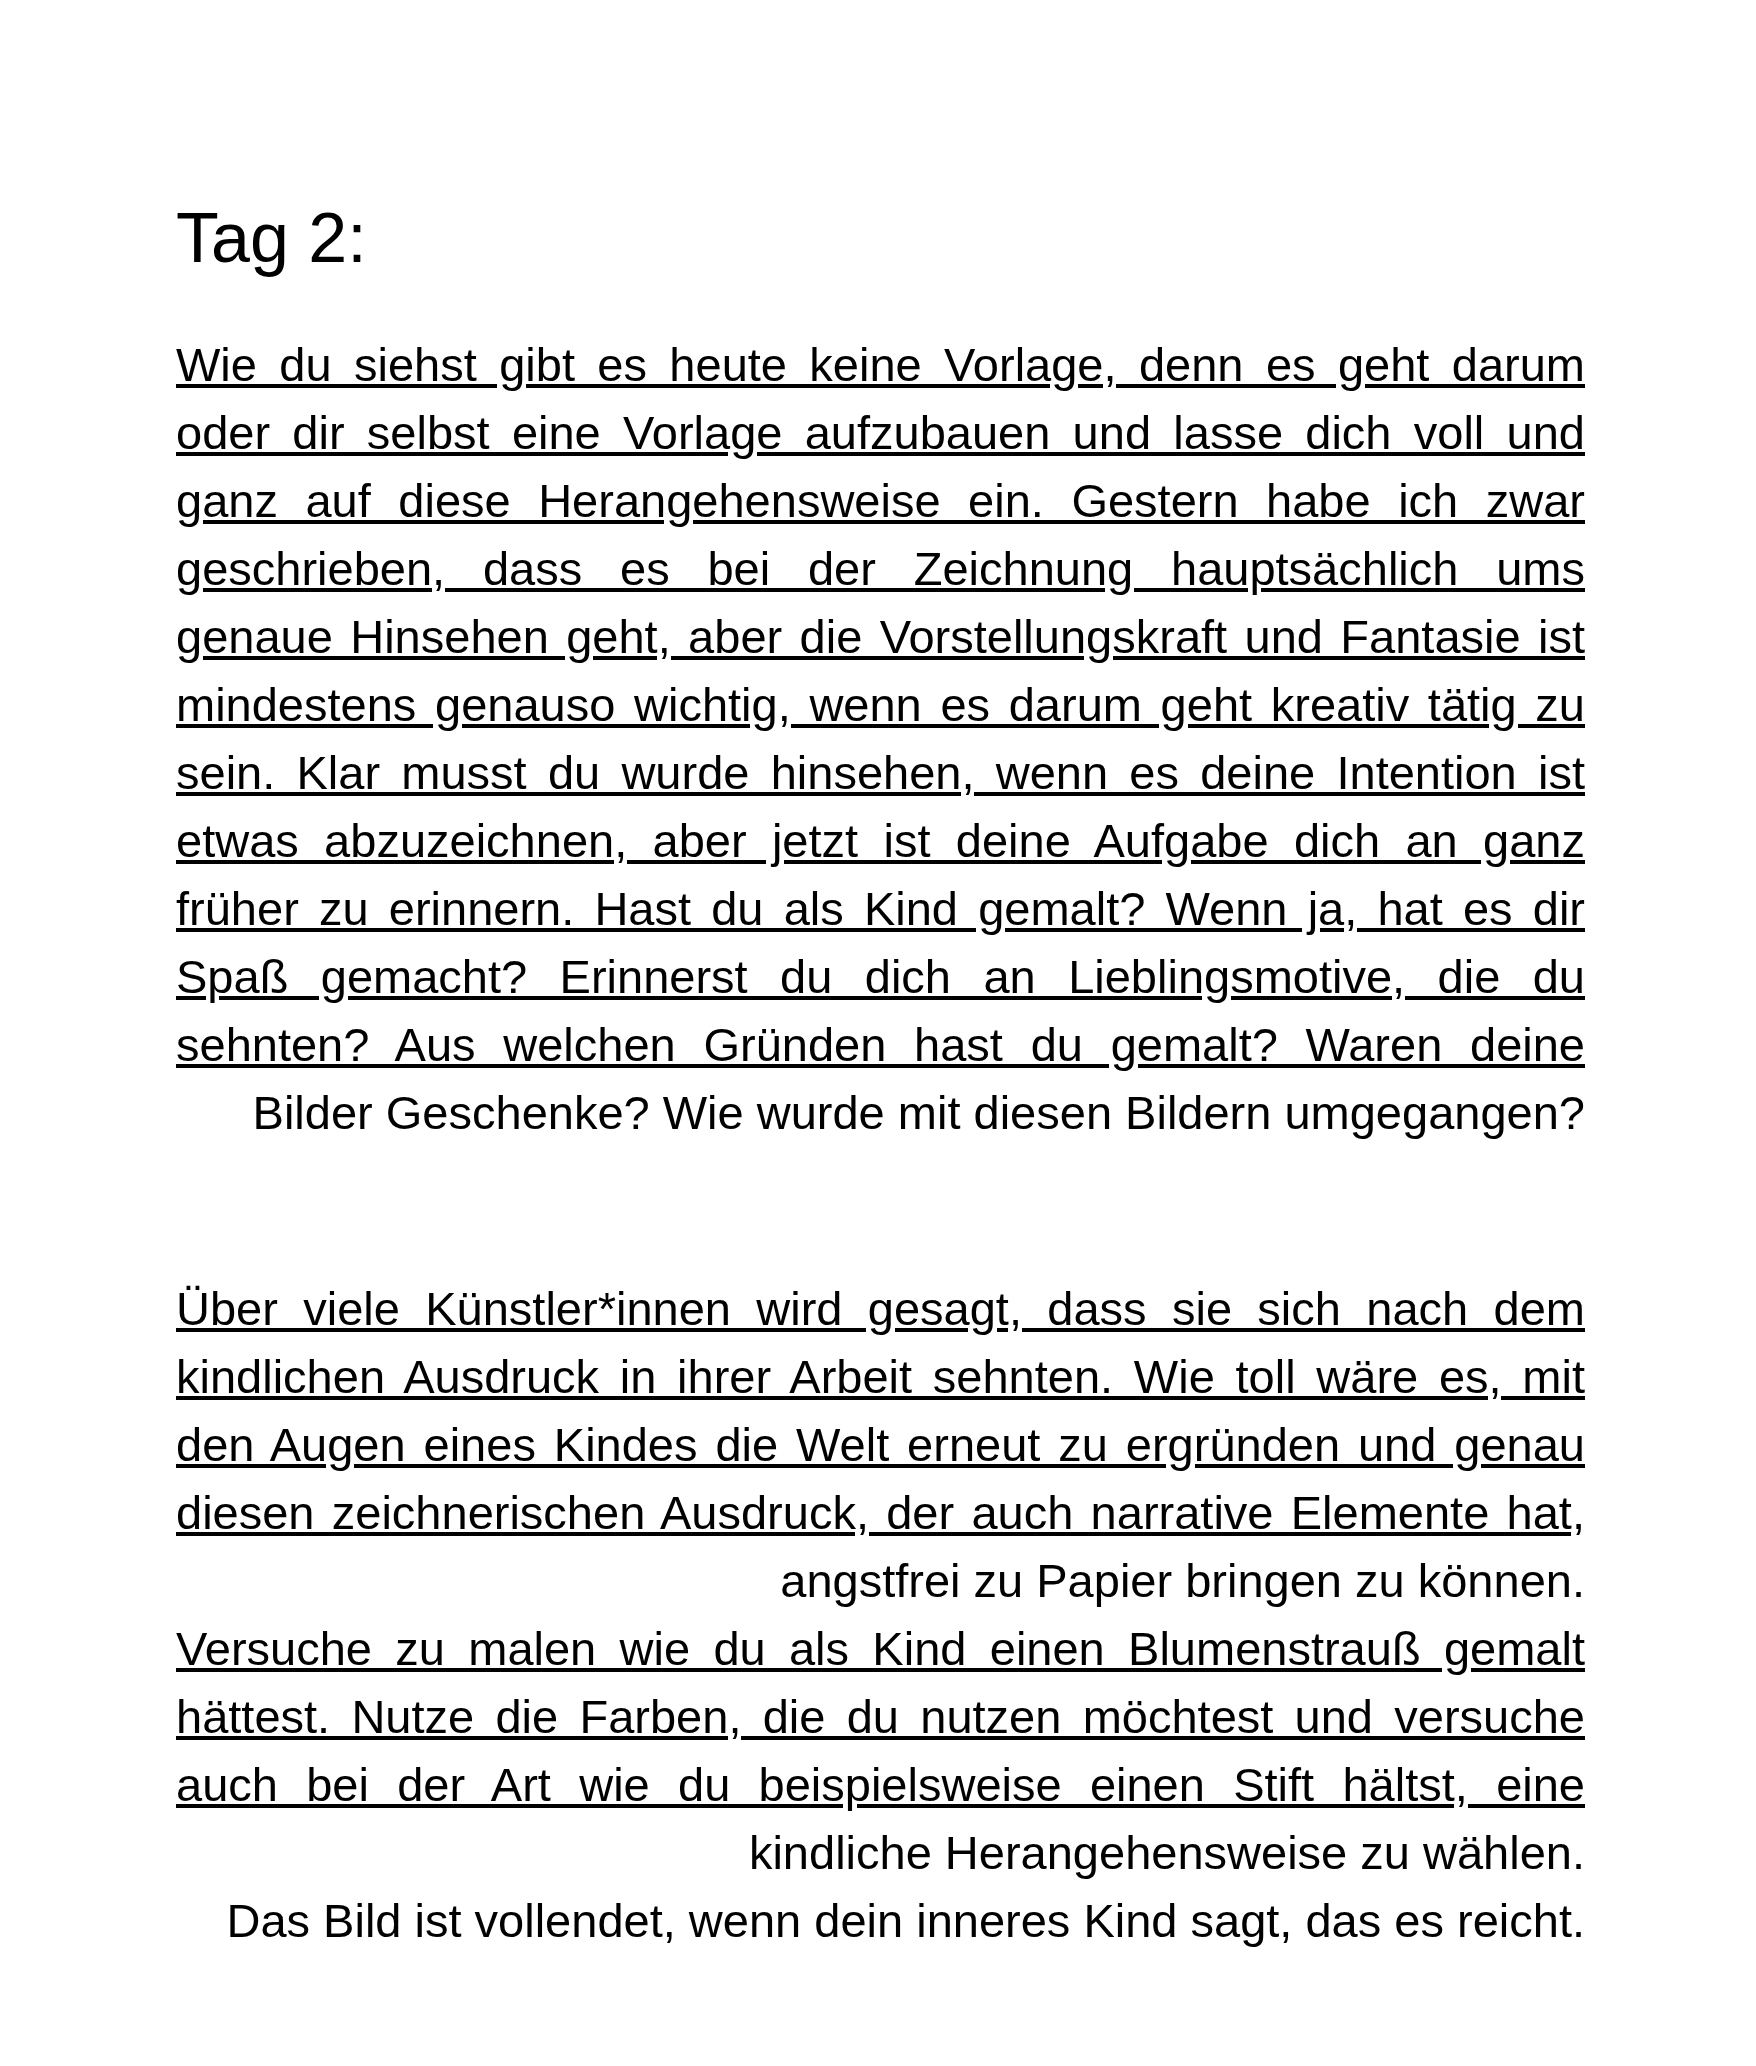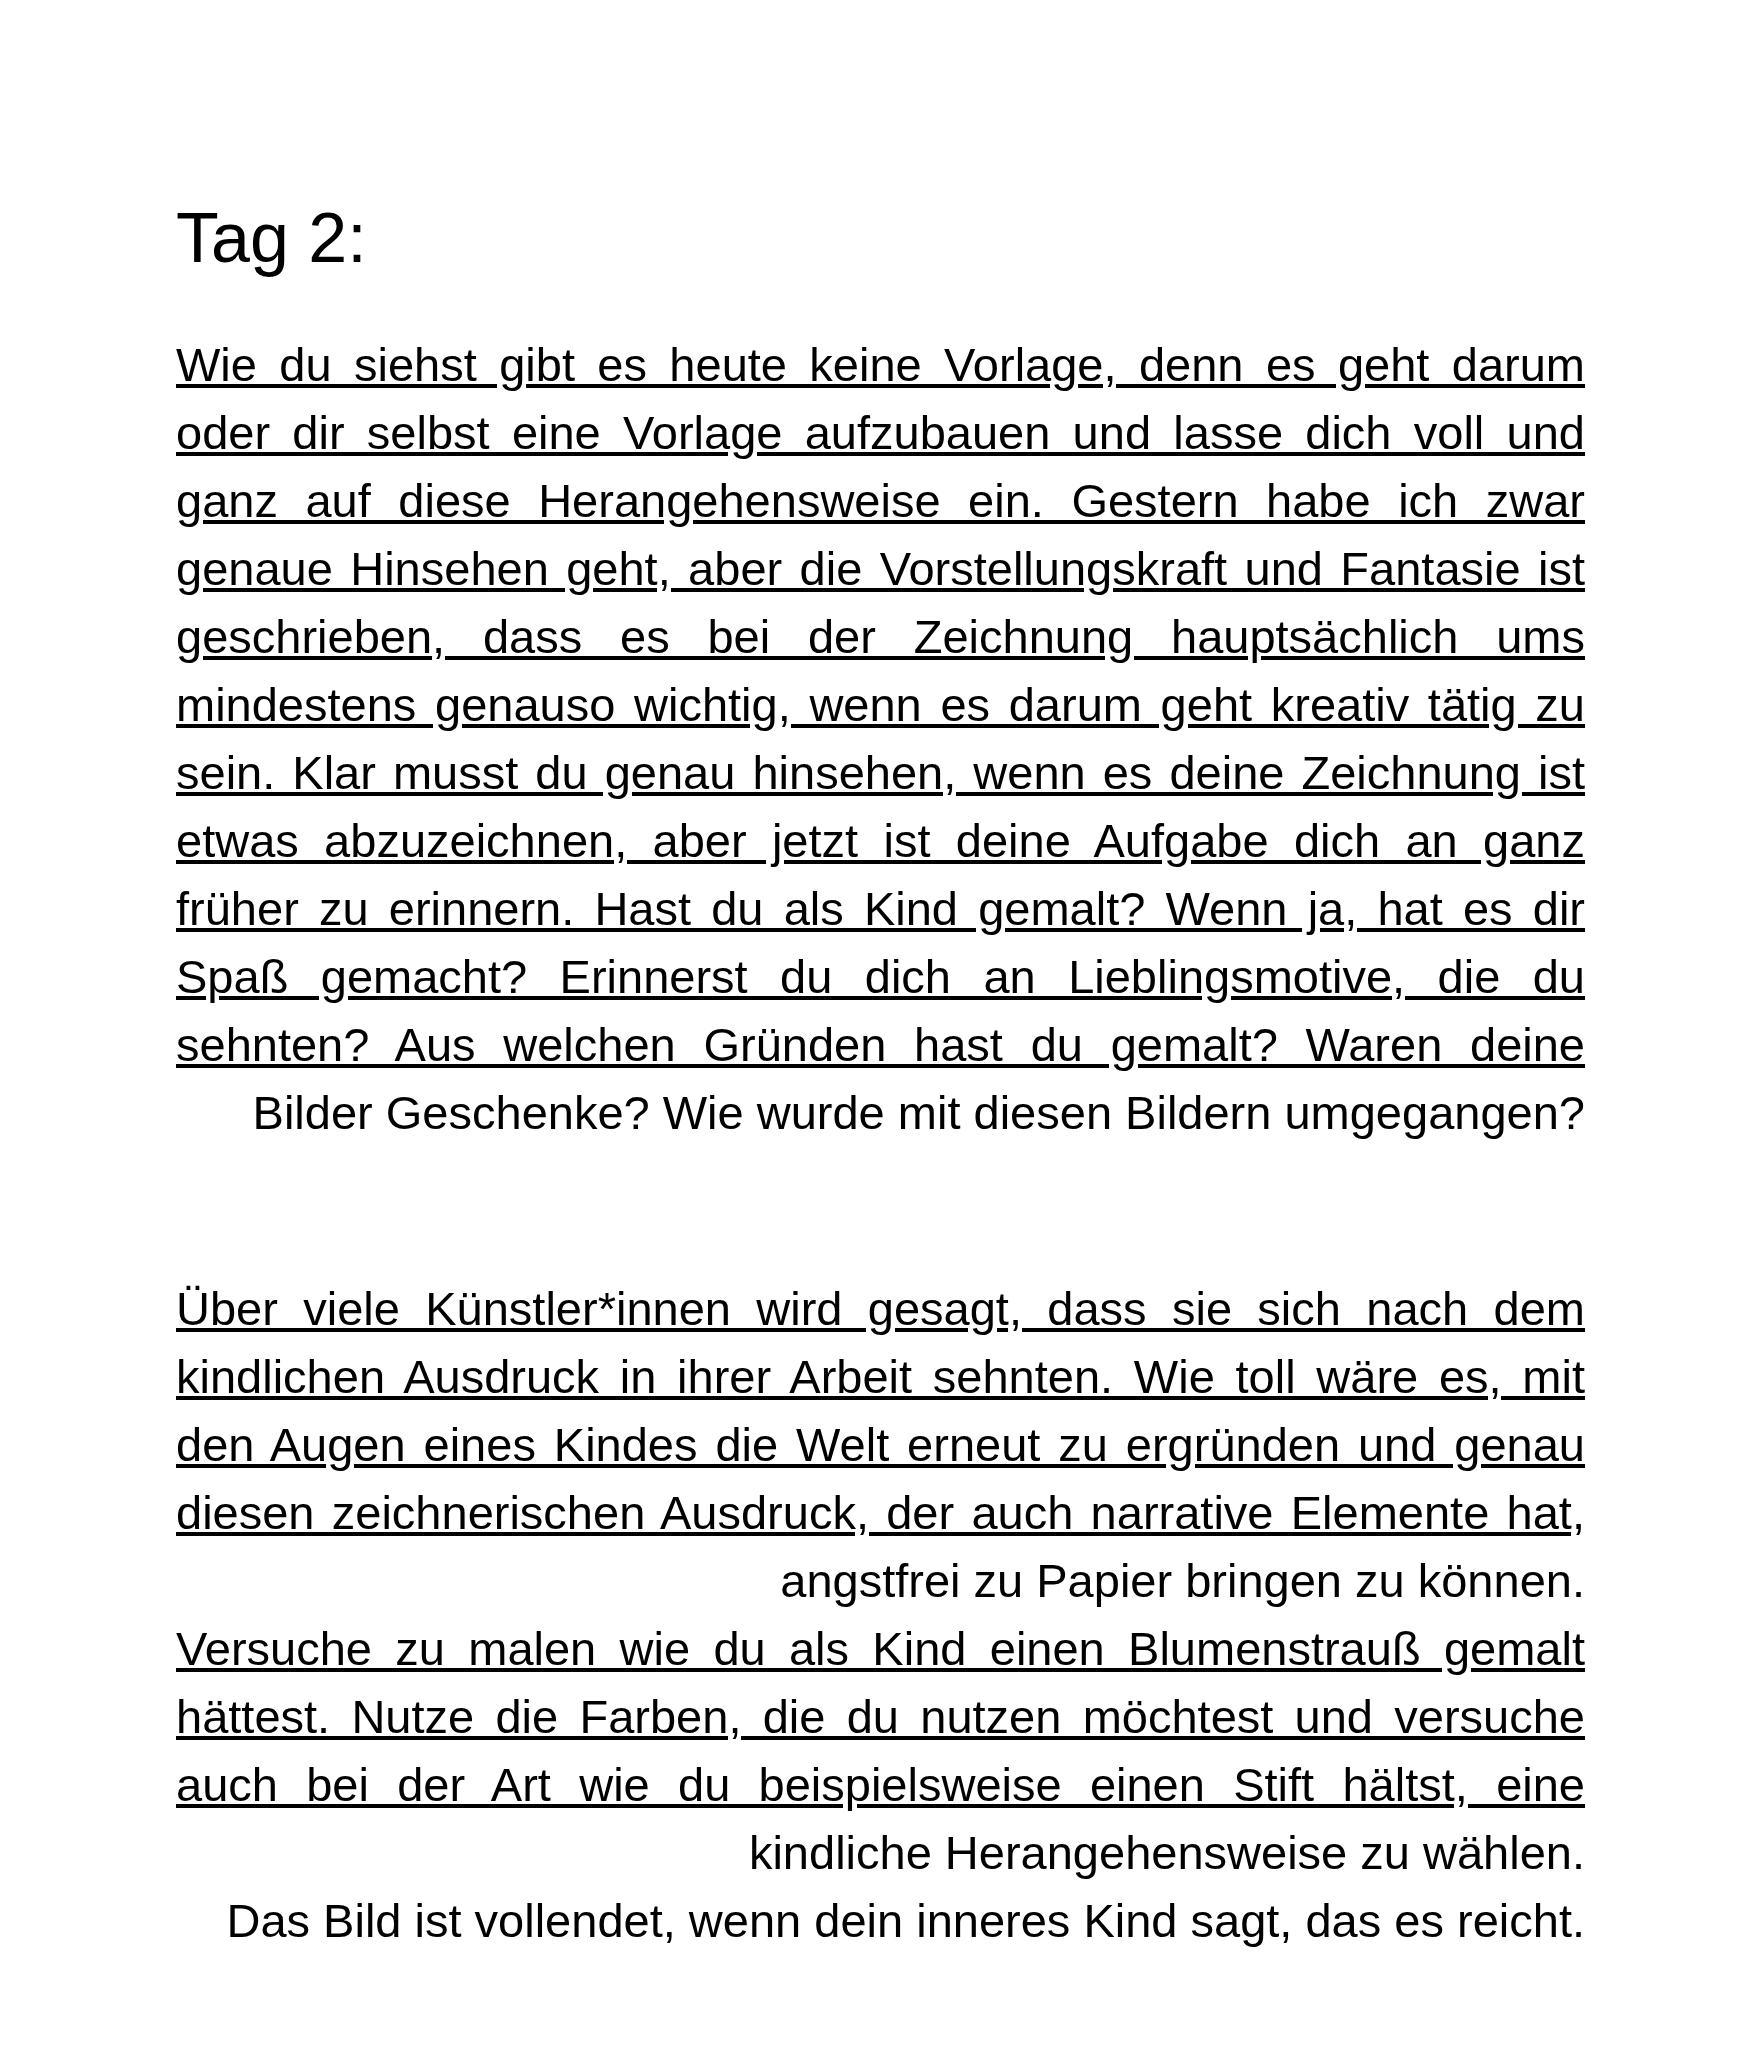--- a/index.html
+++ b/index.html
@@ -51,24 +51,24 @@
 </head>
 <body>
 
 <div class="page">
   <div class="doc-title">Tag 2:</div>
 
   <div class="textcol" id="para-1">
       <div class="line j">Wie du siehst gibt es heute keine Vorlage, denn es geht darum</div>
       <div class="line j">oder dir selbst eine Vorlage aufzubauen und lasse dich voll und</div>
       <div class="line j">ganz auf diese Herangehensweise ein. Gestern habe ich zwar</div>
+      <div class="line j">geschrieben, dass es bei der Zeichnung hauptsächlich ums</div>
       <div class="line j">genaue Hinsehen geht, aber die Vorstellungskraft und Fantasie ist</div>
-      <div class="line j">geschrieben, dass es bei der Zeichnung hauptsächlich ums</div>
       <div class="line j">mindestens genauso wichtig, wenn es darum geht kreativ tätig zu</div>
-      <div class="line j">sein. Klar musst du genau hinsehen, wenn es deine Zeichnung ist</div>
+      <div class="line j">sein. Klar musst du wurde hinsehen, wenn es deine Intention ist</div>
       <div class="line j">etwas abzuzeichnen, aber jetzt ist deine Aufgabe dich an ganz</div>
       <div class="line j">früher zu erinnern. Hast du als Kind gemalt? Wenn ja, hat es dir</div>
       <div class="line j">Spaß gemacht? Erinnerst du dich an Lieblingsmotive, die du</div>
       <div class="line j">sehnten? Aus welchen Gründen hast du gemalt? Waren deine</div>
       <div class="line l">Bilder Geschenke? Wie wurde mit diesen Bildern umgegangen?</div>
     </div>
 
   <div class="textcol" id="para-2">
       <div class="line j">Über viele Künstler*innen wird gesagt, dass sie sich nach dem</div>
       <div class="line j">kindlichen Ausdruck in ihrer Arbeit sehnten. Wie toll wäre es, mit</div>

